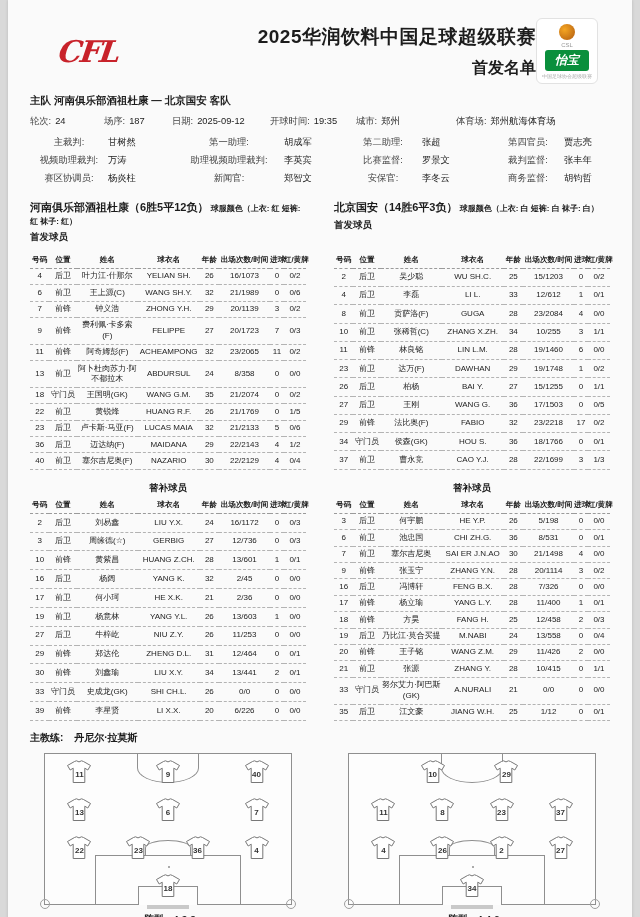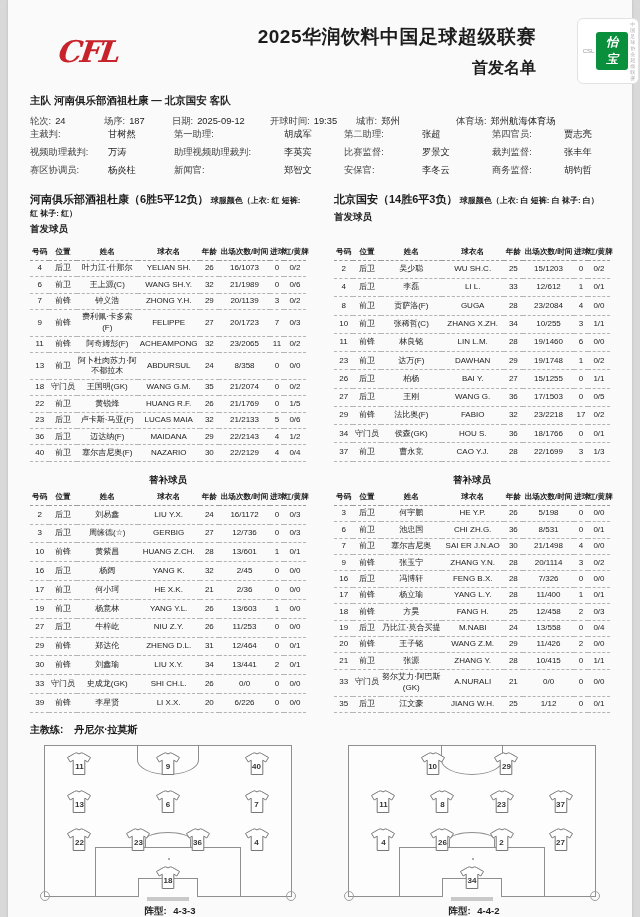--- a/index.html
+++ b/index.html
@@ -6,30 +6,30 @@
   html,body { width:640px; }
   body { background:#d9d9d9; font-family:"Liberation Sans","DejaVu Sans",sans-serif; color:#1c1c1c; }
   .sheet { width:624px; margin:0 8px; background:#fafafa; min-height:905px; padding:18px 22px 10px; box-shadow:0 0 3px rgba(0,0,0,.15); }
 
   
   .hdr { display:grid; grid-template-columns:118px 1fr 74px; align-items:center; margin-bottom:10px; }
   .cfl-logo { font-family:"DejaVu Serif",serif; font-style:italic; font-weight:bold; font-size:30px; color:#c8222a; text-align:center; transform:skewX(-8deg); letter-spacing:-2px; }
   .titles { text-align:right; }
   .title { font-size:19px; font-weight:bold; letter-spacing:.5px; }
   .subtitle { font-size:16px; font-weight:bold; margin-top:8px; }
-  .csl-logo { width:62px; height:66px; border:1px solid #e2e2e2; border-radius:6px; background:#fff; display:flex; flex-direction:row; align-items:center; justify-content:center; gap:2px; padding:3px;margin-left:41px; }
+  .csl-logo { width:62px; height:66px; border:1px solid #e2e2e2; border-radius:6px; background:#fff; display:flex; flex-direction:column; align-items:center; justify-content:center; gap:2px; padding:3px; }
   .csl-ball { width:16px; height:16px; border-radius:50%; background:radial-gradient(circle at 35% 35%, #f5a623, #b05a10); }
   .csl-txt { font-size:6px; color:#999; }
   .yb-green { background:#0a8f3c; color:#fff; font-weight:bold; font-style:italic; font-size:12px; padding:2px 10px; border-radius:3px; }
   .yb-sub { font-size:5px; color:#aaa; }
 
   .teams-line { font-size:10.5px; font-weight:bold; margin:2px 0 7px; }
-  .info-row { display:grid; grid-template-columns:74px 68px 98px 86px 100px 1fr; font-size:9.3px; color:#333; }
+  .info-row { display:grid; grid-template-columns:74px 68px 98px 86px 100px 1fr; font-size:9.3px; color:#333; margin-bottom:8px; }
   .officials { display:grid; grid-template-columns:78px 66px 110px 60px 78px 70px 72px 1fr; row-gap:5px; font-size:9.3px; color:#333; padding-bottom:10px; }
-  .off-l { color:#444; } .off-v { color:#222; }
+  .off-l { color:#444;text-align:center; } .off-v { color:#222; }
   .pair .l { color:#444; margin-right:4px; } .pair .v { color:#222; }
 
   .twocol { display:grid; grid-template-columns:1fr 1fr; column-gap:28px; }
   .team-head { font-size:8px; font-weight:bold; margin:4px 0 6px; line-height:1.5; }
   .team-name { font-size:11px; }
   .sec-label { font-size:9.5px; font-weight:bold; margin:2px 0 3px; }
 
   table.roster { width:100%; border-collapse:collapse; table-layout:fixed; }
   .roster th { font-size:7.6px; font-weight:bold; white-space:nowrap; border-bottom:1px dashed #9a9a9a; padding:2px 0 3px; }
   .roster td { font-size:8px; text-align:center; border-bottom:1px dashed #b3b3b3; padding:2.5px 1px; line-height:1.3; color:#222; }

